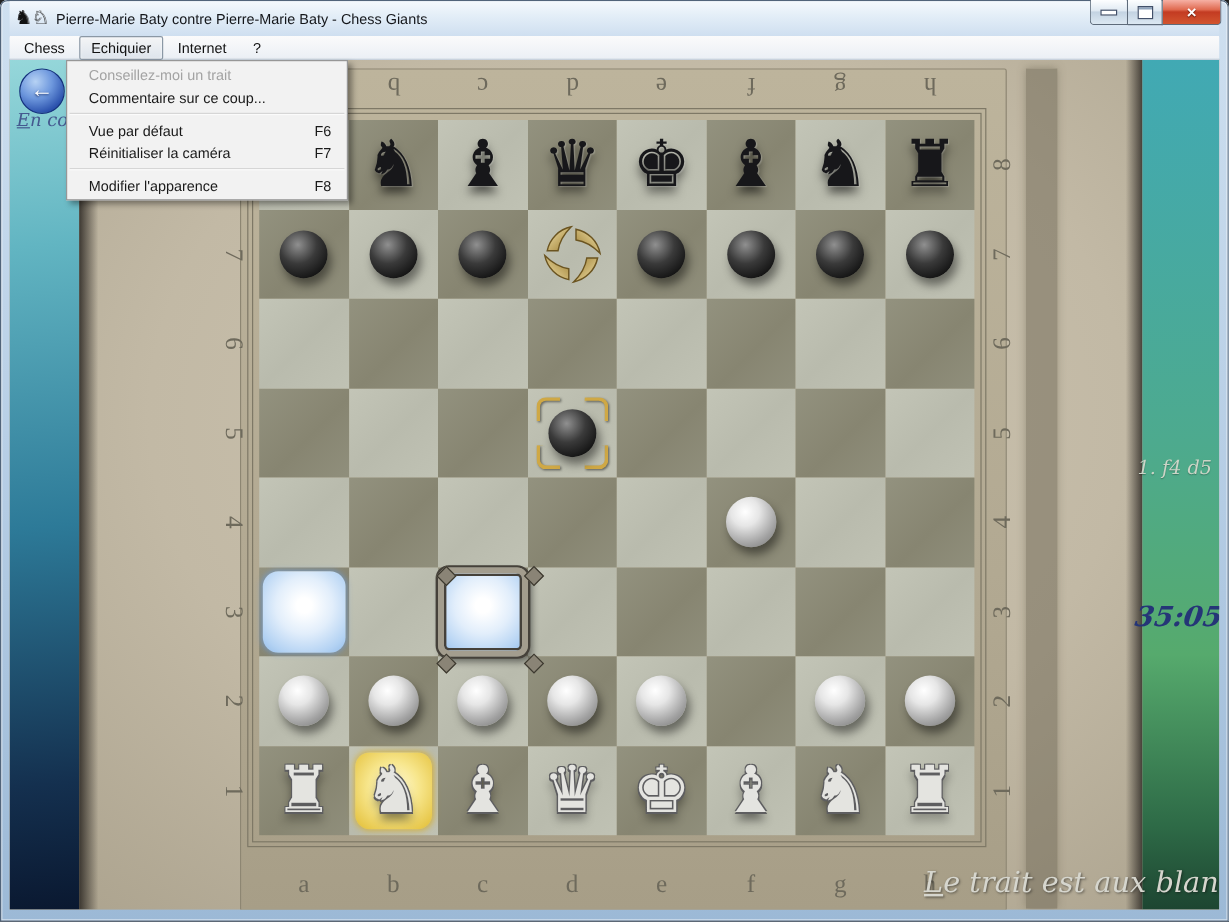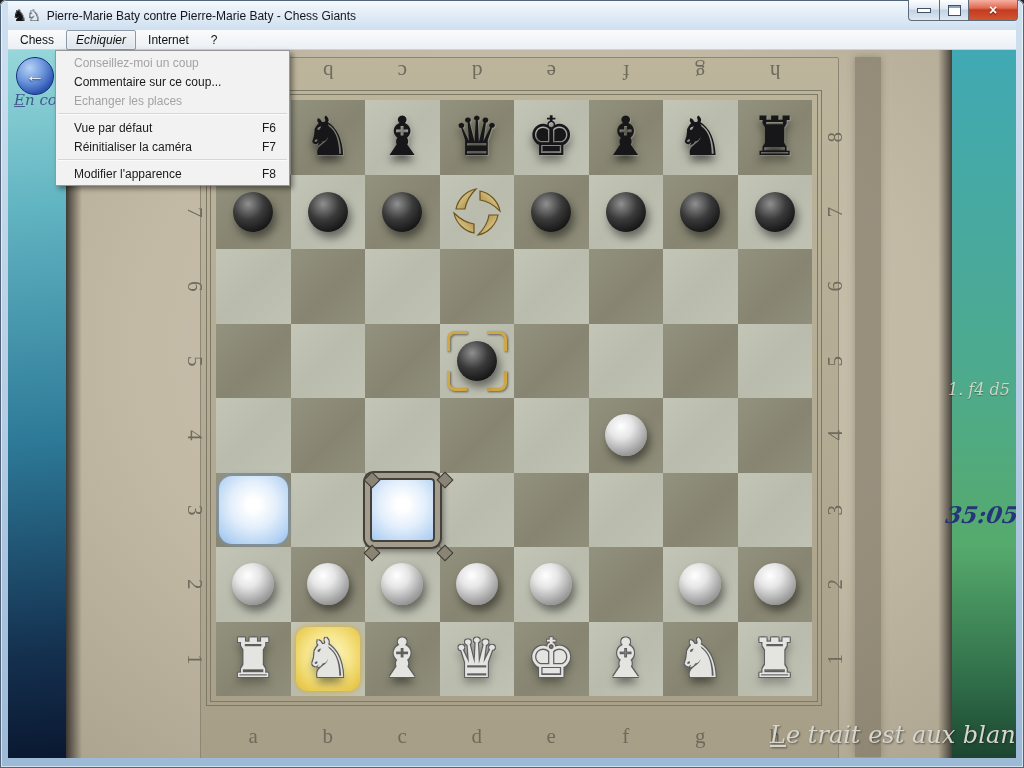--- a/index.html
+++ b/index.html
@@ -22,21 +22,21 @@
   .wbtn.close{width:48px;border-left:none;border-radius:0 0 4px 0;
     background:linear-gradient(180deg,#f6b0a4 0%,#e06a50 40%,#c33b22 50%,#d2552f 100%);}
   .glyph-min{width:12px;height:3px;background:#fff;border:1px solid #42506a;}
   .glyph-max{width:11px;height:9px;border:1px solid #42506a;background:#fff;box-shadow:inset 0 2px 0 #8fa4bd;}
   .glyph-close{color:#fff;font-size:14px;font-weight:bold;text-shadow:0 1px 1px #5a1608;line-height:14px;}
   
   #menubar{position:absolute;left:8px;top:30px;right:8px;height:19px;
     background:linear-gradient(180deg,#fbfbfb,#ebeff5);border-bottom:1px solid #c9d2dd;
     display:flex;align-items:center;font-size:12px;color:#111;z-index:40;}
   .mb-item{padding:2px 9px;margin-left:2px;border:1px solid transparent;border-radius:2px;}
-  .mb-item.active{border-color:#8b98a5;background:linear-gradient(180deg,#f4f5f6,#dde4ec);box-shadow:inset 0 0 2px #fff;font-style:italic;}
+  .mb-item.active{border-color:#8b98a5;background:linear-gradient(180deg,#f4f5f6,#dde4ec);box-shadow:inset 0 0 2px #fff;}
   
   #content{position:absolute;left:8px;top:49px;width:1008px;height:709px;overflow:hidden;
     background:radial-gradient(ellipse at 52% 42%, #cdc5b2 0%, #c2b9a5 55%, #aaa18c 100%);}
   #left-panel{position:absolute;left:0;top:0;width:58px;height:100%;
     background:linear-gradient(175deg,#96d7da 0%,#62b5c2 22%,#2d7a98 55%,#14304f 85%,#0a1830 100%);}
   #left-edge{position:absolute;left:58px;top:0;width:16px;height:100%;
     background:linear-gradient(90deg,rgba(40,36,32,.85),rgba(40,36,32,0));}
   #right-panel{position:absolute;left:944px;top:0;width:64px;height:100%;
     background:linear-gradient(180deg,#41a9b4 0%,#4daa8e 45%,#56aa6d 70%,#2e6b47 90%,#1d4531 100%);}
   #right-edge{position:absolute;left:930px;top:0;width:14px;height:100%;
@@ -378,29 +378,25 @@
   </div>
 
   <div id="menubar">
       <div class="mb-item">Chess</div>
       <div class="mb-item active">Echiquier</div>
       <div class="mb-item">Internet</div>
       <div class="mb-item">?</div>
     </div>
   <div id="context-menu">
       <div class="cm-item disabled">
-        <span class="lbl">Conseillez-moi un coup</span>
+        <span class="lbl">Conseillez-moi un trait</span>
         <span class="sc"></span>
       </div>
       <div class="cm-item">
         <span class="lbl">Commentaire sur ce coup...</span>
-        <span class="sc"></span>
-      </div>
-      <div class="cm-item disabled">
-        <span class="lbl">Echanger les places</span>
         <span class="sc"></span>
       </div>
       <div class="cm-sep"></div>
       <div class="cm-item">
         <span class="lbl">Vue par défaut</span>
         <span class="sc">F6</span>
       </div>
       <div class="cm-item">
         <span class="lbl">Réinitialiser la caméra</span>
         <span class="sc">F7</span>

